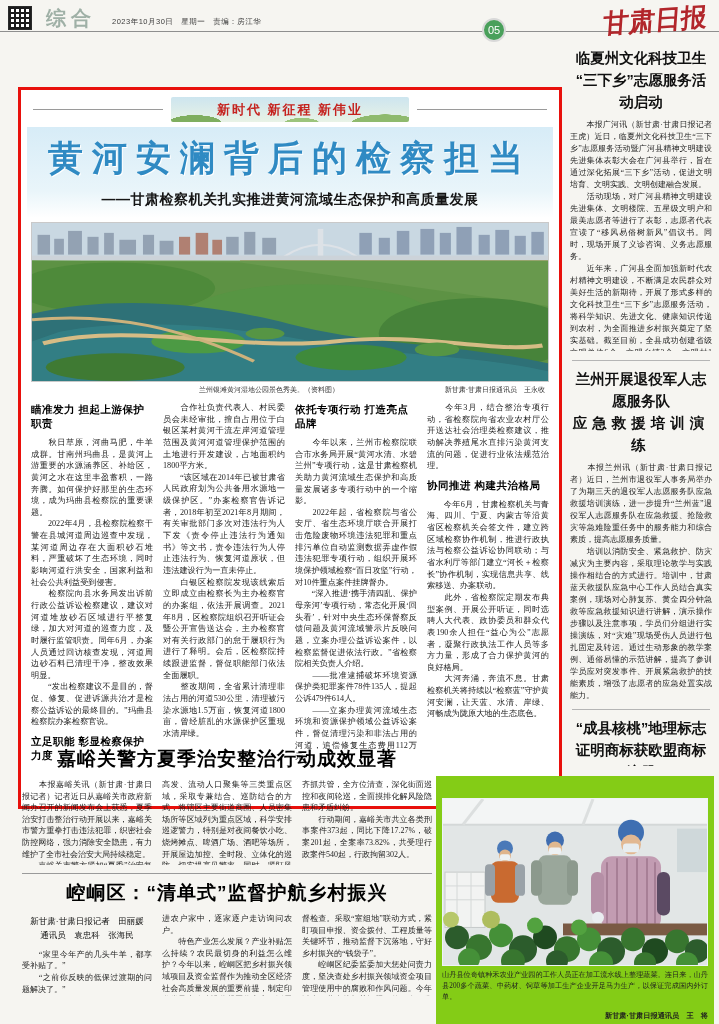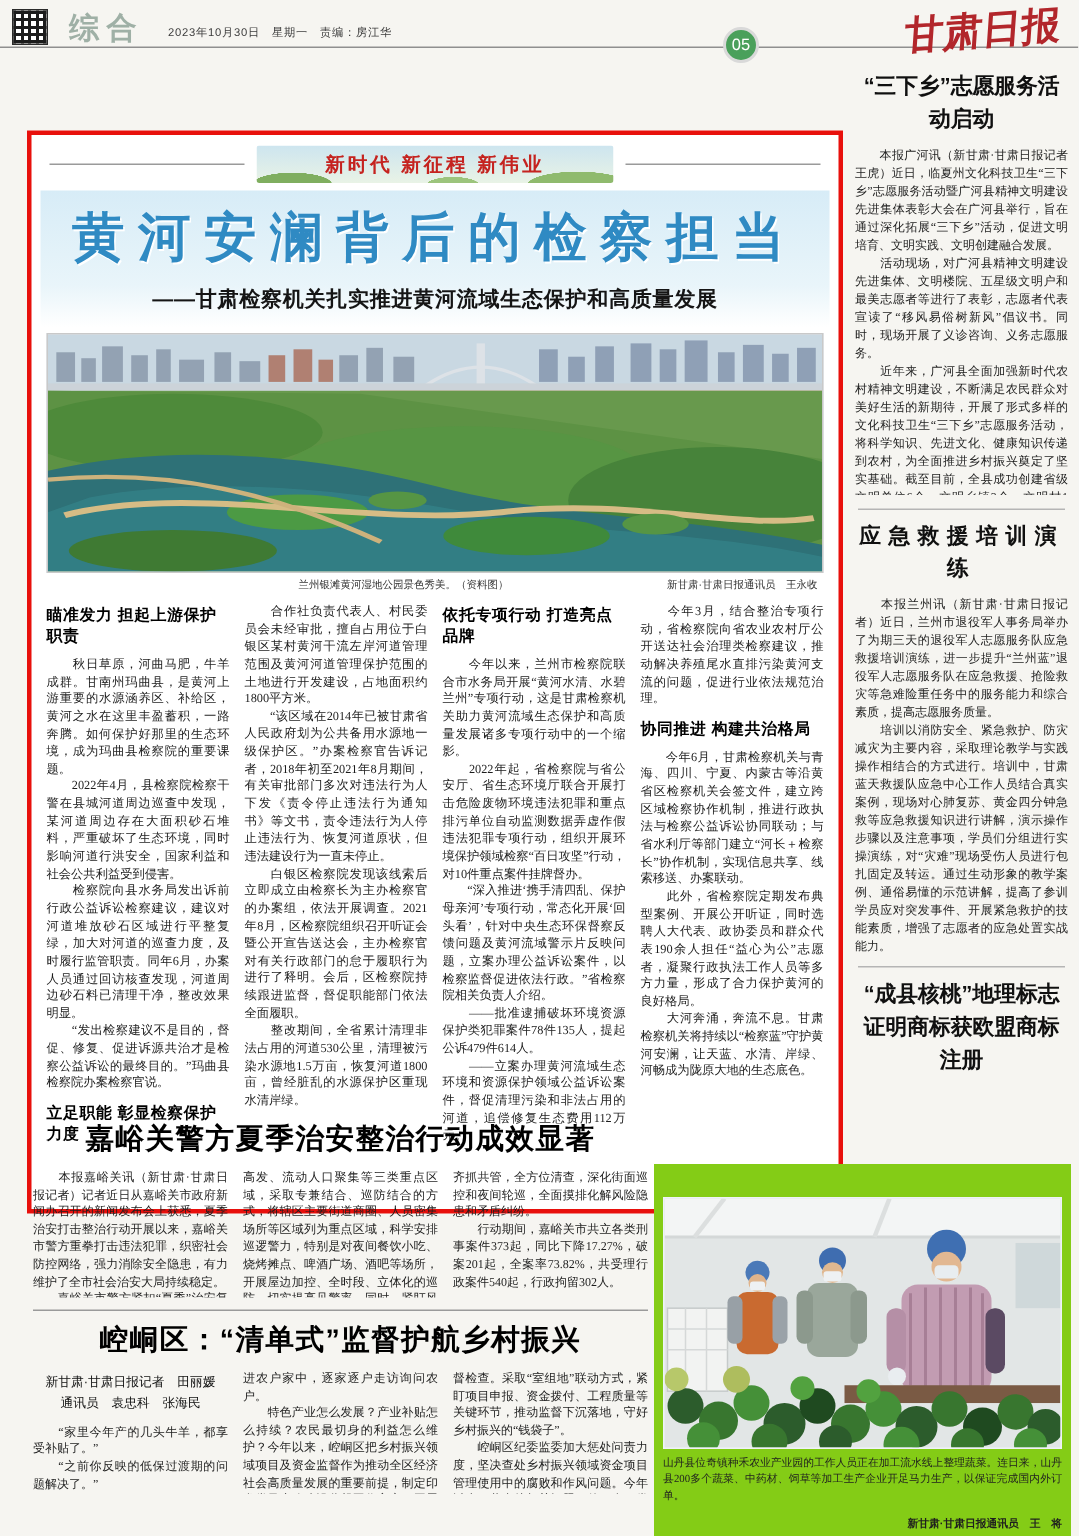--- a/index.html
+++ b/index.html
@@ -187,27 +187,29 @@
         <h4>协同推进 构建共治格局</h4>
         <p>　　今年6月，甘肃检察机关与青海、四川、宁夏、内蒙古等沿黄省区检察机关会签文件，建立跨区域检察协作机制，推进行政执法与检察公益诉讼协同联动；与省水利厅等部门建立“河长＋检察长”协作机制，实现信息共享、线索移送、办案联动。
 　　此外，省检察院定期发布典型案例、开展公开听证，同时选聘人大代表、政协委员和群众代表190余人担任“益心为公”志愿者，凝聚行政执法工作人员等多方力量，形成了合力保护黄河的良好格局。
 　　大河奔涌，奔流不息。甘肃检察机关将持续以“检察蓝”守护黄河安澜，让天蓝、水清、岸绿、河畅成为陇原大地的生态底色。</p>
       </div>
     </div>
   </section>
 
   <aside class="sidebar">
     <article class="side-art a1">
+      <div class="t1">临夏州文化科技卫生</div>
       <div class="t2">“三下乡”志愿服务活动启动</div>
       <p>　　本报广河讯（新甘肃·甘肃日报记者王虎）近日，临夏州文化科技卫生“三下乡”志愿服务活动暨广河县精神文明建设先进集体表彰大会在广河县举行，旨在通过深化拓展“三下乡”活动，促进文明培育、文明实践、文明创建融合发展。
 　　活动现场，对广河县精神文明建设先进集体、文明楼院、五星级文明户和最美志愿者等进行了表彰，志愿者代表宣读了“移风易俗树新风”倡议书。同时，现场开展了义诊咨询、义务志愿服务。
 　　近年来，广河县全面加强新时代农村精神文明建设，不断满足农民群众对美好生活的新期待，开展了形式多样的文化科技卫生“三下乡”志愿服务活动，将科学知识、先进文化、健康知识传递到农村，为全面推进乡村振兴奠定了坚实基础。截至目前，全县成功创建省级文明单位6个、文明乡镇3个、文明村1个、文明校园1个，涌现出荣获“全国见义勇为模范”“甘肃好人”“陇人骄子”称号的先进典型，“关爱计划”留守儿童关爱服务项目荣获全省志愿服务优秀项目。</p>
     </article>
     <hr class="side-rule">
     <article class="side-art a2">
+      <div class="t1">兰州开展退役军人志愿服务队</div>
       <div class="t2 spread">应急救援培训演练</div>
       <p>　　本报兰州讯（新甘肃·甘肃日报记者）近日，兰州市退役军人事务局举办了为期三天的退役军人志愿服务队应急救援培训演练，进一步提升“兰州蓝”退役军人志愿服务队在应急救援、抢险救灾等急难险重任务中的服务能力和综合素质，提高志愿服务质量。
 　　培训以消防安全、紧急救护、防灾减灾为主要内容，采取理论教学与实践操作相结合的方式进行。培训中，甘肃蓝天救援队应急中心工作人员结合真实案例，现场对心肺复苏、黄金四分钟急救等应急救援知识进行讲解，演示操作步骤以及注意事项，学员们分组进行实操演练，对“灾难”现场受伤人员进行包扎固定及转运。通过生动形象的教学案例、通俗易懂的示范讲解，提高了参训学员应对突发事件、开展紧急救护的技能素质，增强了志愿者的应急处置实战能力。
 　　兰州市退役军人事务局相关负责人说，将持续深化教育培训，以提升服务水平为切入点，加强全市退役军人志愿服务管理，不断开展新形式、多层次的专业技能培训，进一步发挥退役军人在预防和应对各类突发事件中的重要作用。</p>
     </article>
     <hr class="side-rule">
     <article class="side-art a3">
       <div class="t1">“成县核桃”地理标志</div>
       <div class="t2">证明商标获欧盟商标注册</div>
 

